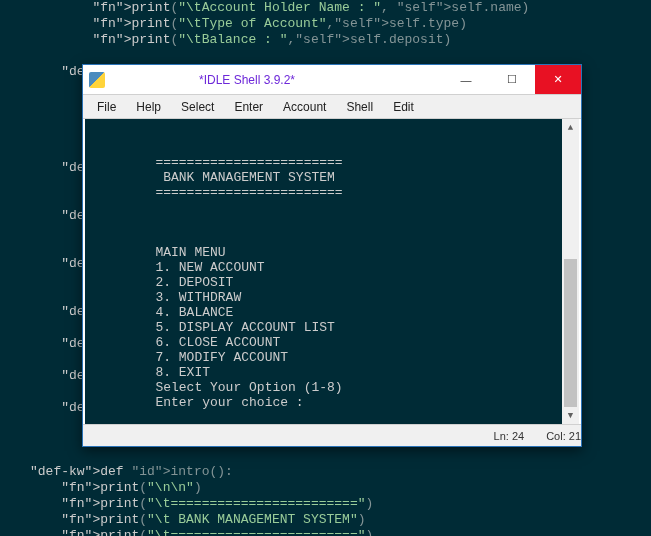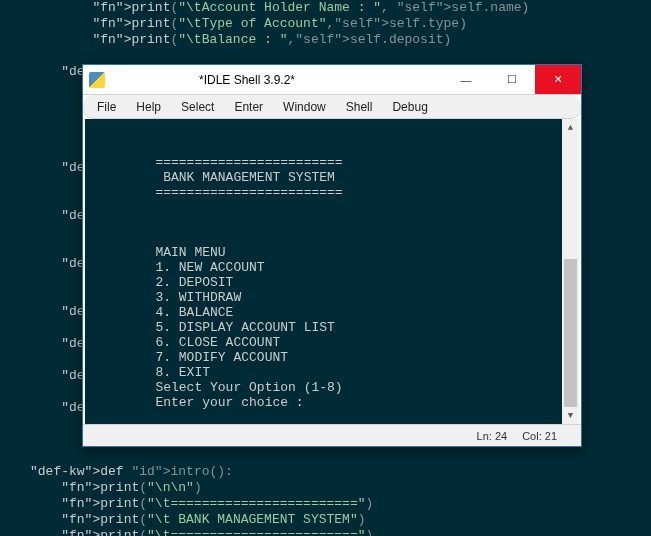--- a/index.html
+++ b/index.html
@@ -46,21 +46,21 @@
   width: 16px; height: 16px;
   margin: 0 6px;
   background: linear-gradient(135deg,#4b8bbe 50%,#ffd43b 50%);
   border-radius: 2px;
 }
 .title-text {
   flex: 1;
   text-align: center;
   font-family: "Segoe UI", sans-serif;
   font-size: 12px;
-  color: #000000;
+  color: #6d28d9;
   margin-left: -60px;
 }
 .win-btns { display: flex; height: 100%; }
 .win-btn {
   width: 46px;
   display: flex;
   align-items: center;
   justify-content: center;
   font-family: "Segoe UI", sans-serif;
   font-size: 11px;
@@ -71,21 +71,20 @@
 
 .menu-bar {
   height: 24px;
   background: #f0f0f0;
   display: flex;
   align-items: center;
   border-bottom: 1px solid #d0d0d0;
   font-family: "Segoe UI", sans-serif;
   font-size: 12px;
   padding: 0 4px;
-  border-radius: 10px;
 }
 .menu-item {
   padding: 2px 10px;
   cursor: pointer;
   color: #222;
 }
 
 .shell-body {
   position: absolute;
   top: 54px; left: 2px; right: 2px; bottom: 22px;
@@ -118,25 +117,25 @@
 }
 .status-bar {
   position: absolute;
   bottom: 0; left: 0; right: 0;
   height: 22px;
   background: #f0f0f0;
   border-top: 1px solid #d0d0d0;
   display: flex;
   justify-content: flex-end;
   align-items: center;
-  padding-right: 24px;
+  padding-right: 0;
   font-family: "Segoe UI", sans-serif;
   font-size: 11px;
   color: #333;
-  gap: 15px;
+  gap: 22px;
 }
 </style>
 </head>
 <body>
 
 <div class="code-editor" id="editor"><span class="pl">        <span class="&lt;span">"fn"</span>&gt;print</span>(<span class="str">"\tAccount Holder Name : "</span>, <span class="&lt;span">"self"</span>&gt;self.name)
 <span class="pl">        <span class="&lt;span">"fn"</span>&gt;print</span>(<span class="str">"\tType of Account"</span>,<span class="&lt;span">"self"</span>&gt;self.type)
 <span class="pl">        <span class="&lt;span">"fn"</span>&gt;print</span>(<span class="str">"\tBalance : "</span>,<span class="&lt;span">"self"</span>&gt;self.deposit)
 <span class="pl"></span>
 <span class="pl">    <span class="&lt;span">"def-kw"</span>&gt;def</span> <span class="id">m</span>
@@ -178,23 +177,23 @@
       <div class="win-btn min">—</div>
       <div class="win-btn max">☐</div>
       <div class="win-btn close">✕</div>
     </div>
   </div>
   <div class="menu-bar" id="menubar">
       <div class="menu-item">File</div>
       <div class="menu-item">Help</div>
       <div class="menu-item">Select</div>
       <div class="menu-item">Enter</div>
-      <div class="menu-item">Window</div>
+      <div class="menu-item">Account</div>
       <div class="menu-item">Shell</div>
-      <div class="menu-item">Debug</div>
+      <div class="menu-item">Edit</div>
     </div>
   <div class="shell-body" id="shellbody">
 
         ========================
          BANK MANAGEMENT SYSTEM
         ========================
 
 
 
         MAIN MENU

